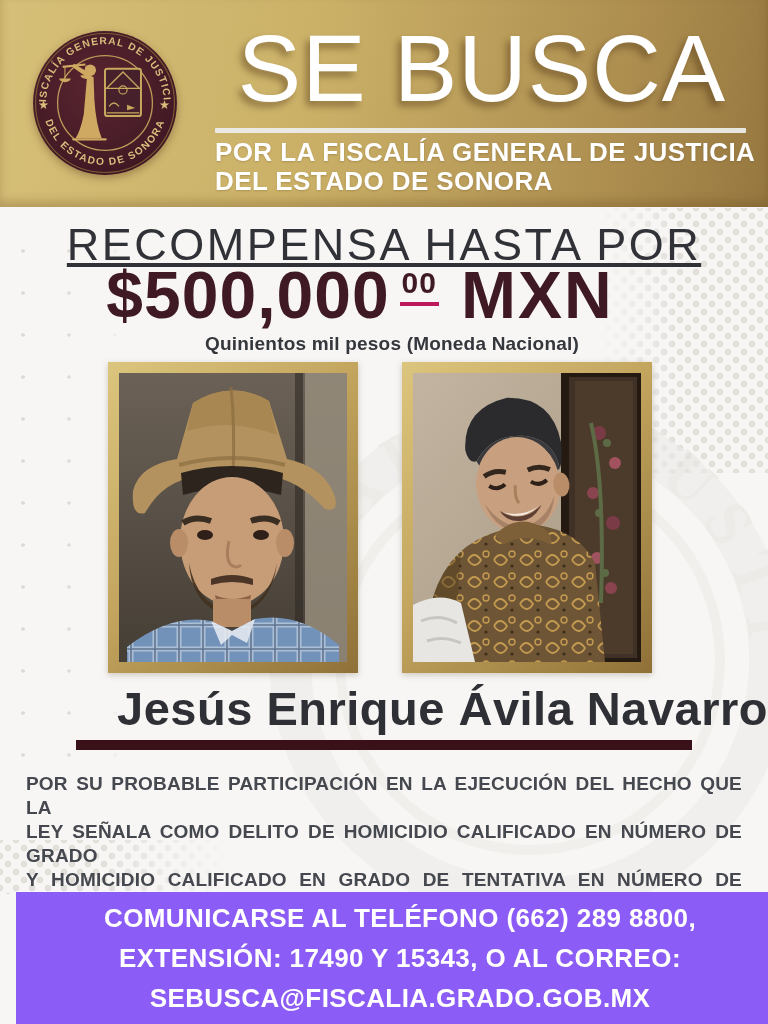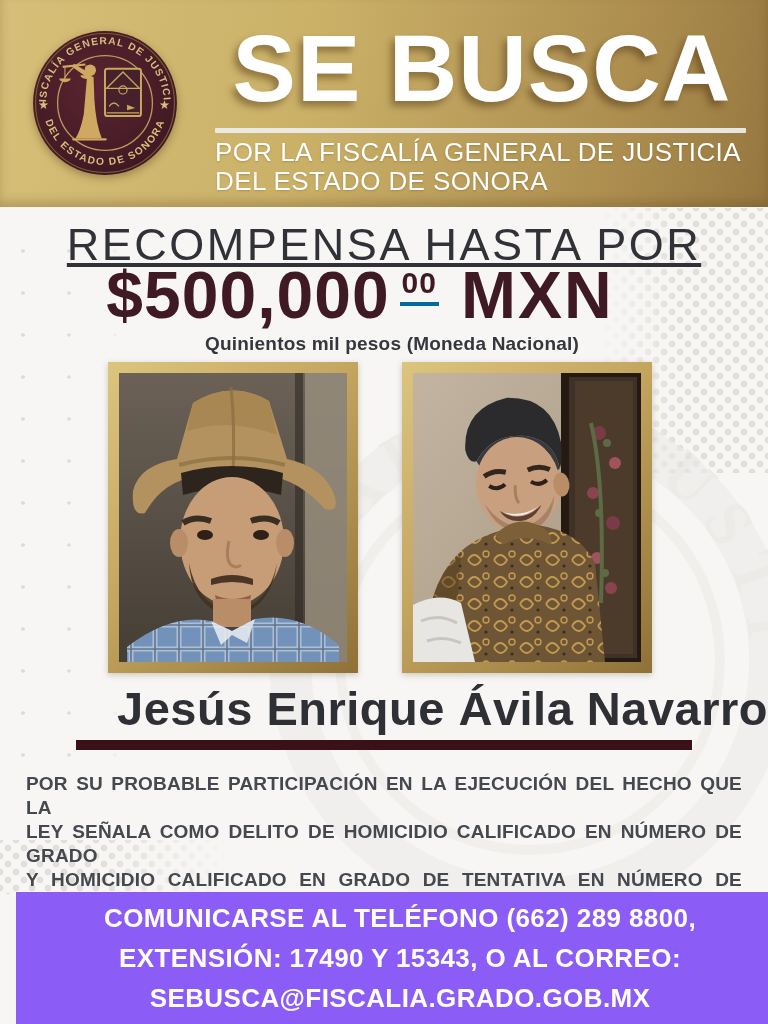--- a/index.html
+++ b/index.html
@@ -12,31 +12,31 @@
   
   .header-band{
     position:absolute;left:0;top:0;width:768px;height:207px;
     background:linear-gradient(100deg,#d6bf78 0%,#cbb168 40%,#ab8c4e 82%,#967840 100%);
     box-shadow:inset 0 -6px 10px rgba(90,60,20,.25);
   }
   .seal-wrap{position:absolute;left:20px;top:18px;width:170px;height:170px;}
   .seal-wrap svg{display:block;width:100%;height:100%;filter:drop-shadow(0 3px 4px rgba(60,30,10,.35));}
   .se-busca{
     position:absolute;left:212px;top:14px;width:540px;height:108px;
-    font-size:95px;font-weight:bold;letter-spacing:1px;color:#ffffff;
+    font-size:95px;font-weight:normal;letter-spacing:1px;color:#ffffff;
     text-shadow:-4px 5px 7px rgba(70,45,15,.45);
     display:flex;align-items:center;justify-content:center;white-space:nowrap;
   }
   .title-rule{
     position:absolute;left:215px;top:128px;width:531px;height:5px;
     background:#ececea;opacity:.95;border-radius:1px;
   }
   .header-sub{
     position:absolute;left:215px;top:138px;width:545px;line-height:29px;
-    font-size:26px;font-weight:normal;letter-spacing:.4px;color:#ffffff;
+    font-size:26px;font-weight:bold;letter-spacing:.4px;color:#ffffff;
     text-shadow:0 1px 2px rgba(90,60,20,.25);white-space:nowrap;
   }
 
   
   .halftone{
     position:absolute;pointer-events:none;
     background-image:radial-gradient(#e2dfdb 3px,transparent 3.7px),
                      radial-gradient(#e2dfdb 3px,transparent 3.7px);
     background-size:16px 16px;background-position:0 0,8px 8px;
   }
@@ -61,21 +61,21 @@
     font-size:45px;font-weight:normal;letter-spacing:2.5px;color:#303238;white-space:nowrap;text-decoration:underline;
   }
   .reward-amount{
     position:absolute;left:0;top:262px;width:720px;height:70px;
     display:flex;align-items:flex-start;justify-content:center;
     color:#3f1a24;white-space:nowrap;
   }
   .amount-main{font-size:66px;font-weight:bold;letter-spacing:1px;line-height:66px;}
   .amount-cents{
     font-size:30px;font-weight:bold;line-height:30px;margin:6px 6px 0 10px;
-    border-bottom:4px solid #0369a1;padding:0 2px 4px 2px;letter-spacing:1px;
+    border-bottom:4px solid #be185d;padding:0 2px 4px 2px;letter-spacing:1px;
   }
   .amount-currency{font-size:66px;font-weight:bold;letter-spacing:2px;line-height:66px;margin-left:16px;}
   .reward-words{
     position:absolute;left:0;top:333px;width:768px;text-align:center;
     font-size:19px;font-weight:bold;color:#34373c;letter-spacing:.2px;padding-left:8px;
   }
 
   
   .photo-frame{
     position:absolute;top:362px;width:250px;height:311px;box-sizing:border-box;

